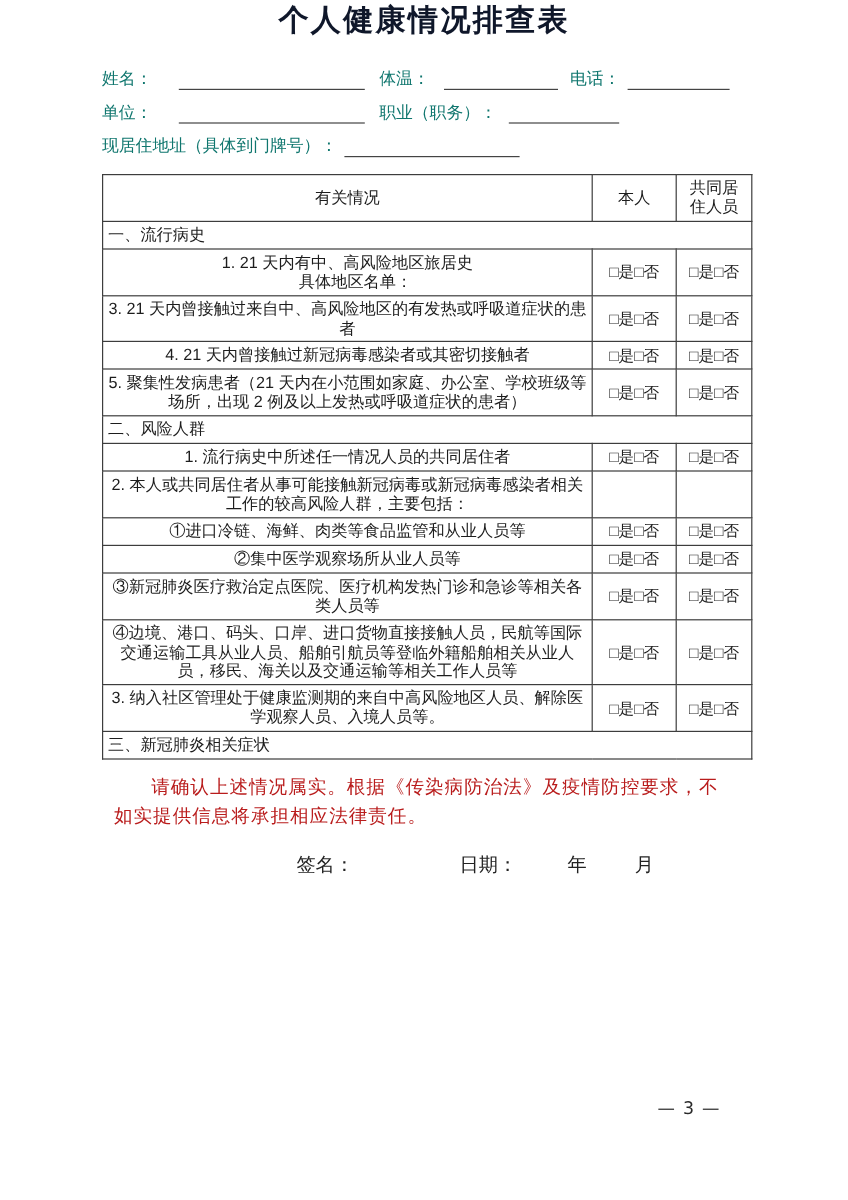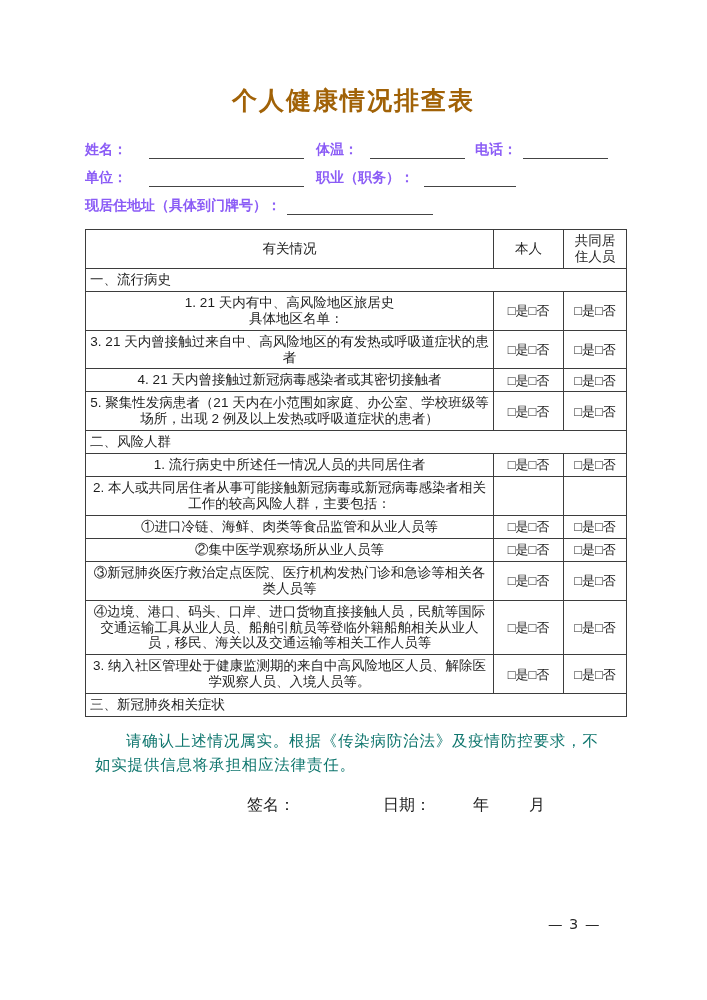--- a/index.html
+++ b/index.html
@@ -6,33 +6,32 @@
   .page{
     position:relative;
     width:707px;height:1000px;
     background:#ffffff;
     font-family:"Liberation Sans",sans-serif;
     color:#1d1d1d;
     overflow:hidden;
     box-sizing:border-box;
   }
   .title{
-    padding-top:84px;
     text-align:center;
     font-family:"Liberation Serif",serif;
     font-weight:bold;
     font-size:25px;
     letter-spacing:2px;
-    color:#a16207;
+    color:#0f172a;
   }
   .fields{
     margin:22px 85px 0 85px;
     font-size:14px;
-    font-weight:bold;
-    color:#8b5cf6;
+    font-weight:normal;
+    color:#0f766e;
   }
   .field-row{height:28px;line-height:20px;white-space:nowrap;}
   .blank{
     display:inline-block;
     border-bottom:1px solid #444;
     height:15px;
     vertical-align:bottom;
   }
   .b-name{width:155px;margin-left:22px;margin-right:12px;}
   .b-temp{width:95px;margin-left:12px;margin-right:10px;}
@@ -81,21 +80,21 @@
     padding:3px 5px;
     line-height:1.45;
   }
   .confirm{
     margin:12px 95px 0 95px;
     font-family:"Liberation Serif",serif;
     font-size:15.5px;
     line-height:1.55;
     letter-spacing:0.8px;
     text-indent:2em;
-    color:#0f766e;
+    color:#b91c1c;
   }
   .sign-row{
     margin-top:18px;
     margin-left:85px;
     font-family:"Liberation Serif",serif;
     font-size:16px;
     color:#222;
     white-space:nowrap;
   }
   .sign-row .sig{margin-left:162px;}

